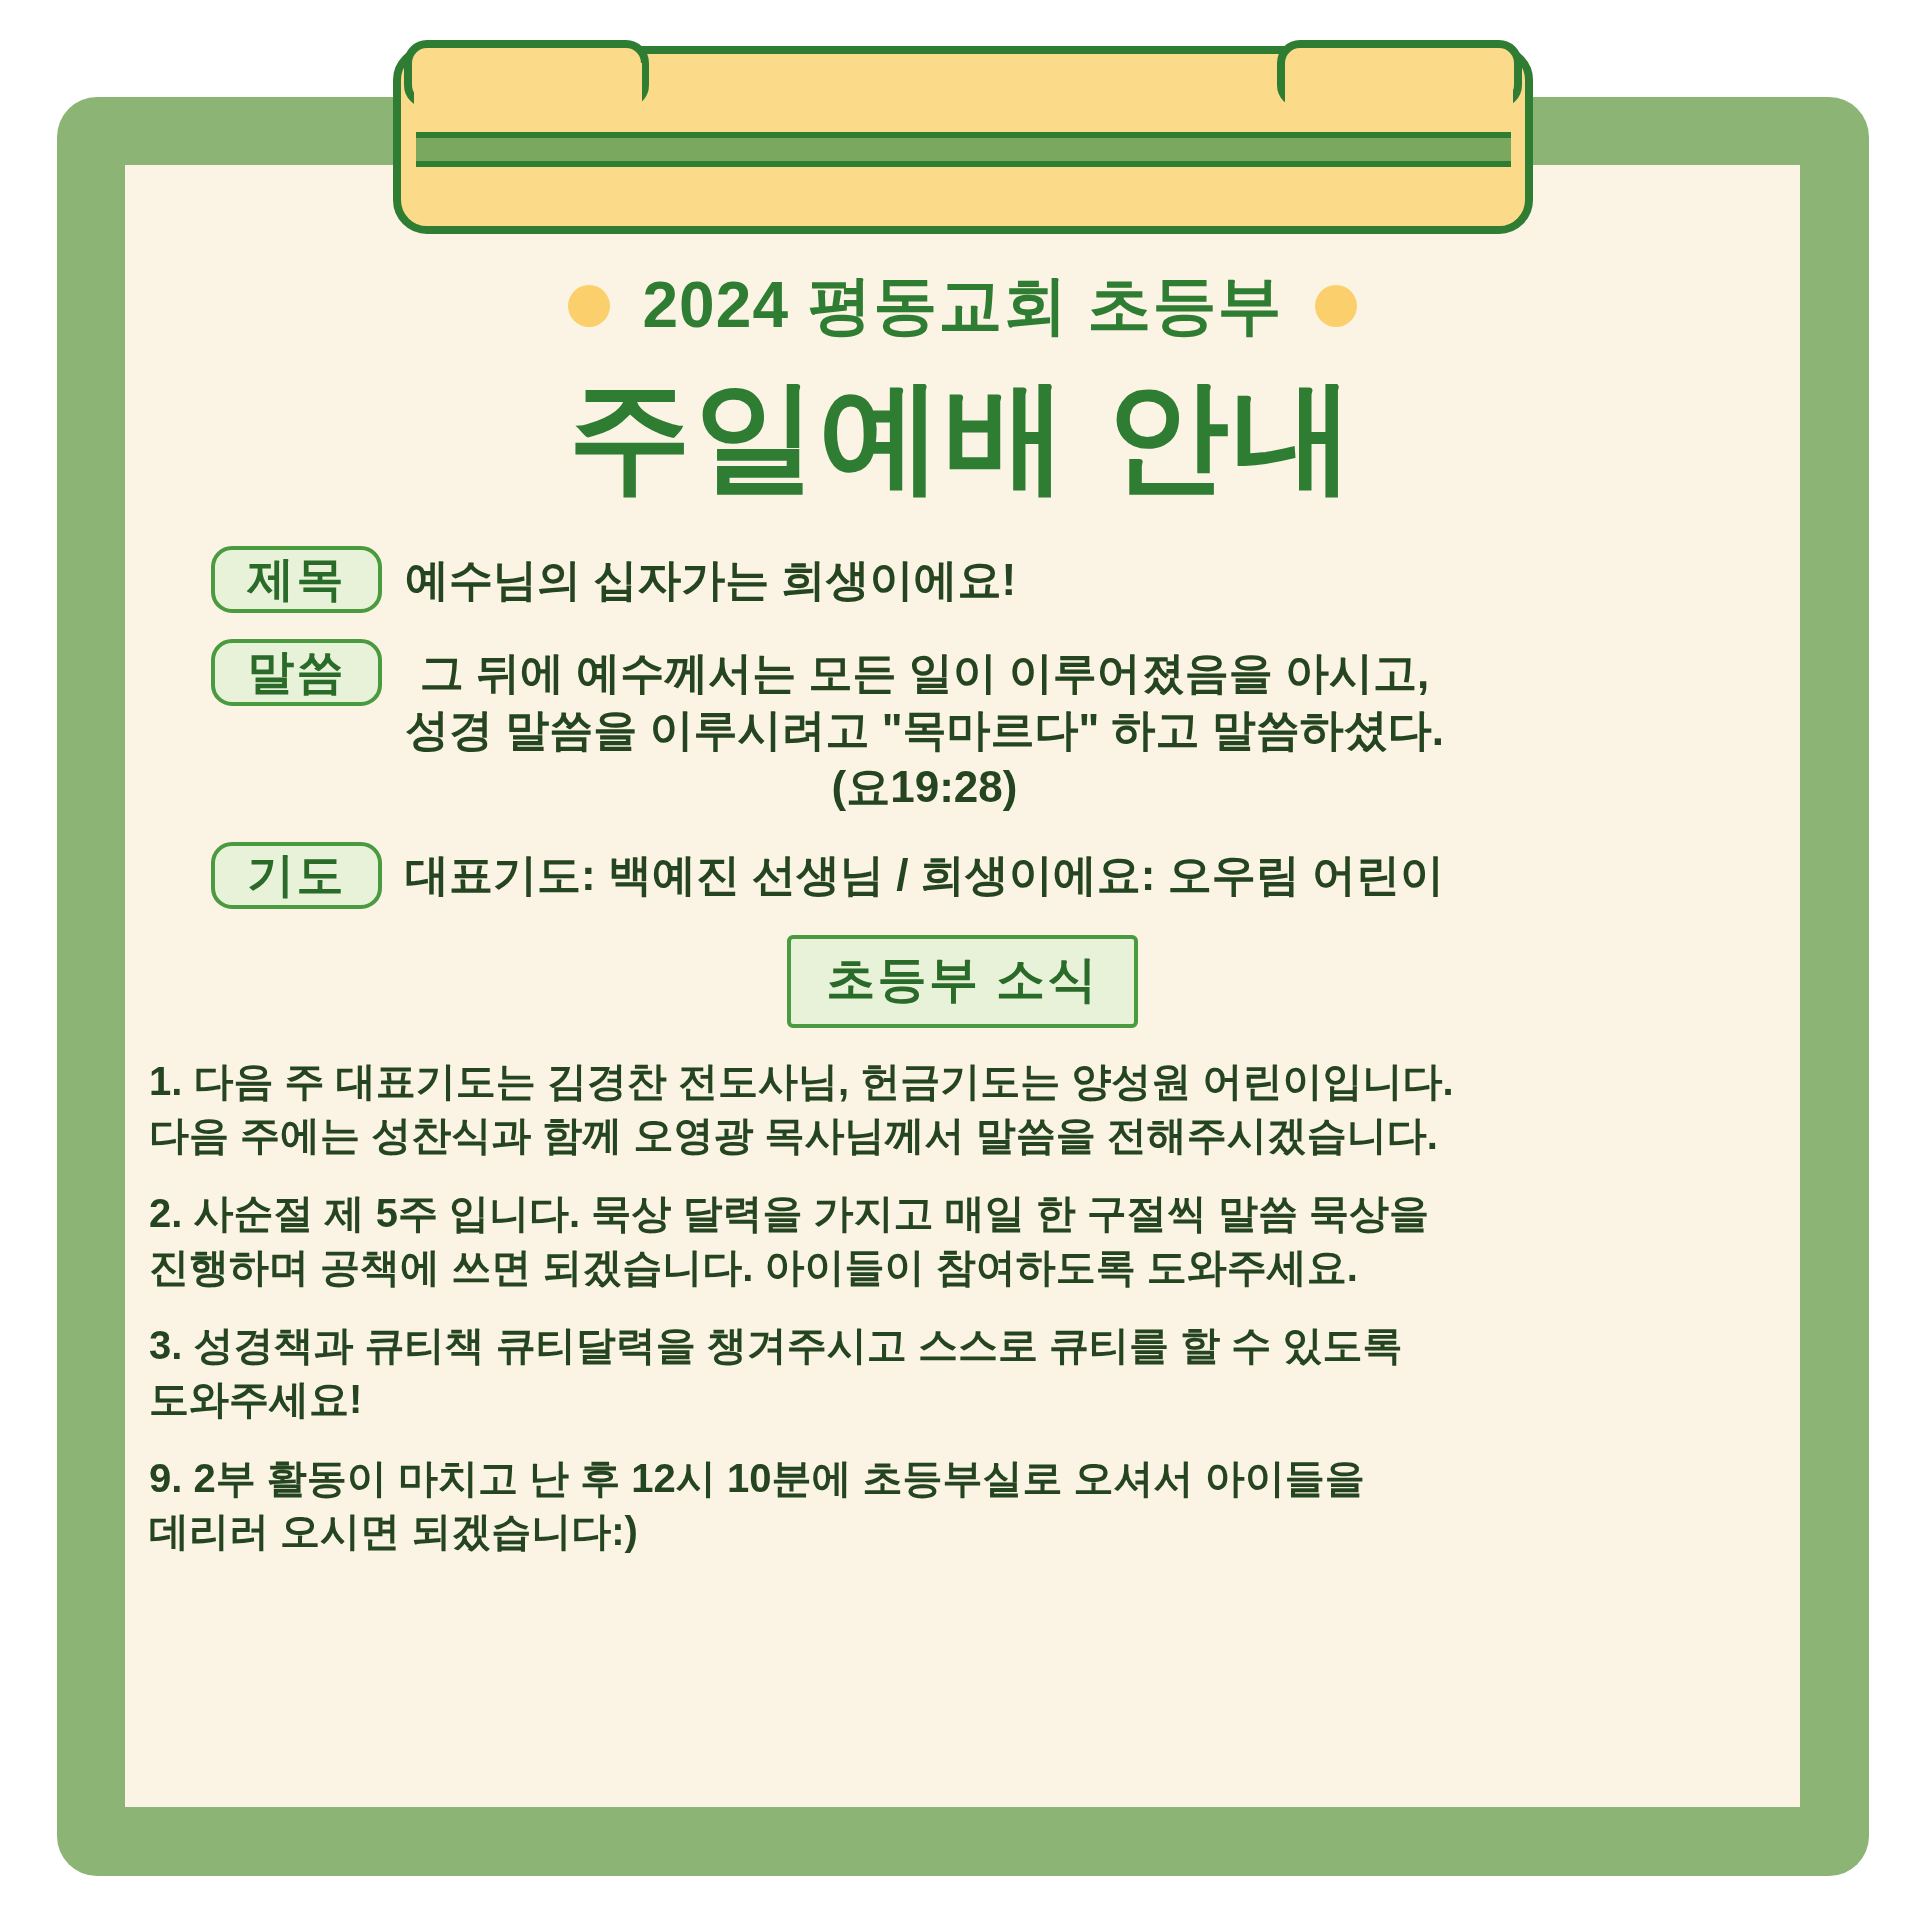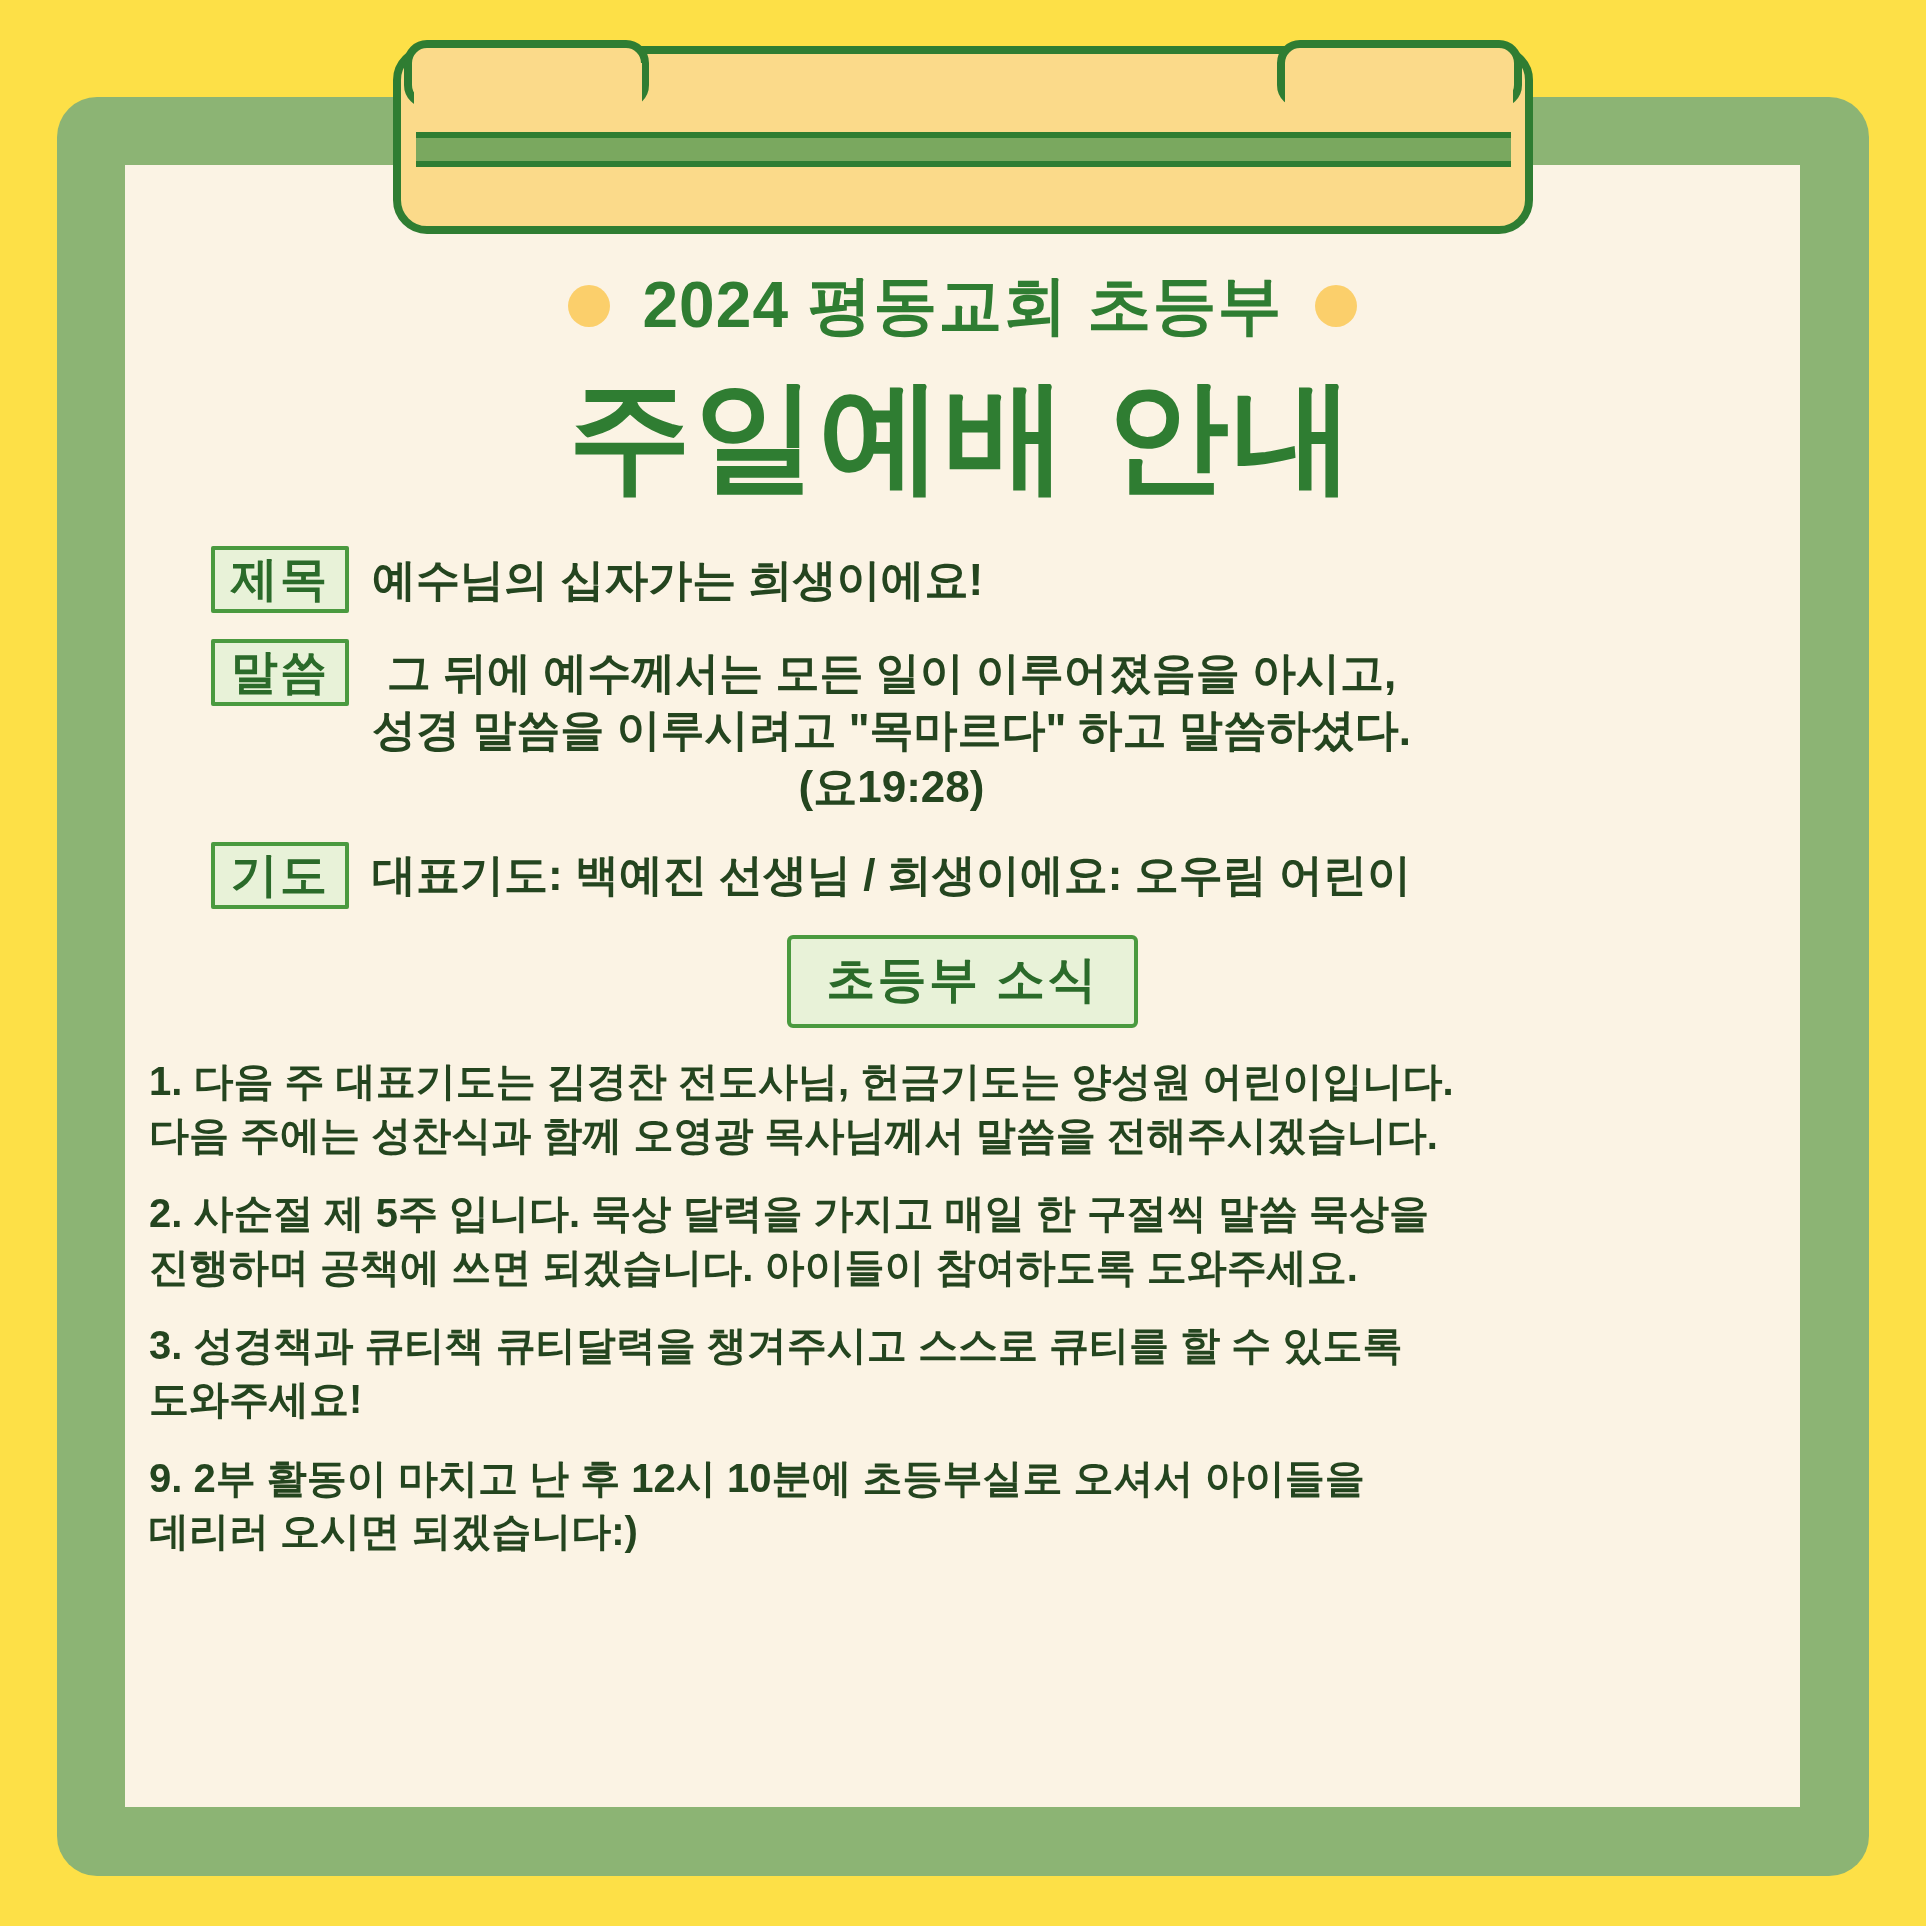--- a/index.html
+++ b/index.html
@@ -12,21 +12,21 @@
     height: 1926px;
     font-family: "Liberation Sans", sans-serif;
     overflow: hidden;
   }
 
   
   .poster {
     position: relative;
     width: 1926px;
     height: 1926px;
-    background: #fde047;
+    background: #ffffff;
     box-sizing: border-box;
   }
 
   .clipboard {
     position: absolute;
     left: 57px;
     top: 97px;
     width: 1812px;
     height: 1779px;
     background: #8cb474;
@@ -143,24 +143,24 @@
     padding-left: 86px;
     padding-right: 51px;
   }
   .row {
     display: flex;
     align-items: flex-start;
     margin-bottom: 26px;
   }
   .tag {
     flex: none;
-    width: 138px;
+    width: 171px;
     height: 67px;
     border: 4.6px solid #4a9a3f;
-    border-radius: 2px;
+    border-radius: 21px;
     background: #e8f2d8;
     color: #2b6b2a;
     font-size: 47px;
     font-weight: bold;
     display: flex;
     align-items: center;
     justify-content: center;
     box-sizing: border-box;
     letter-spacing: 2.3px;
   }

